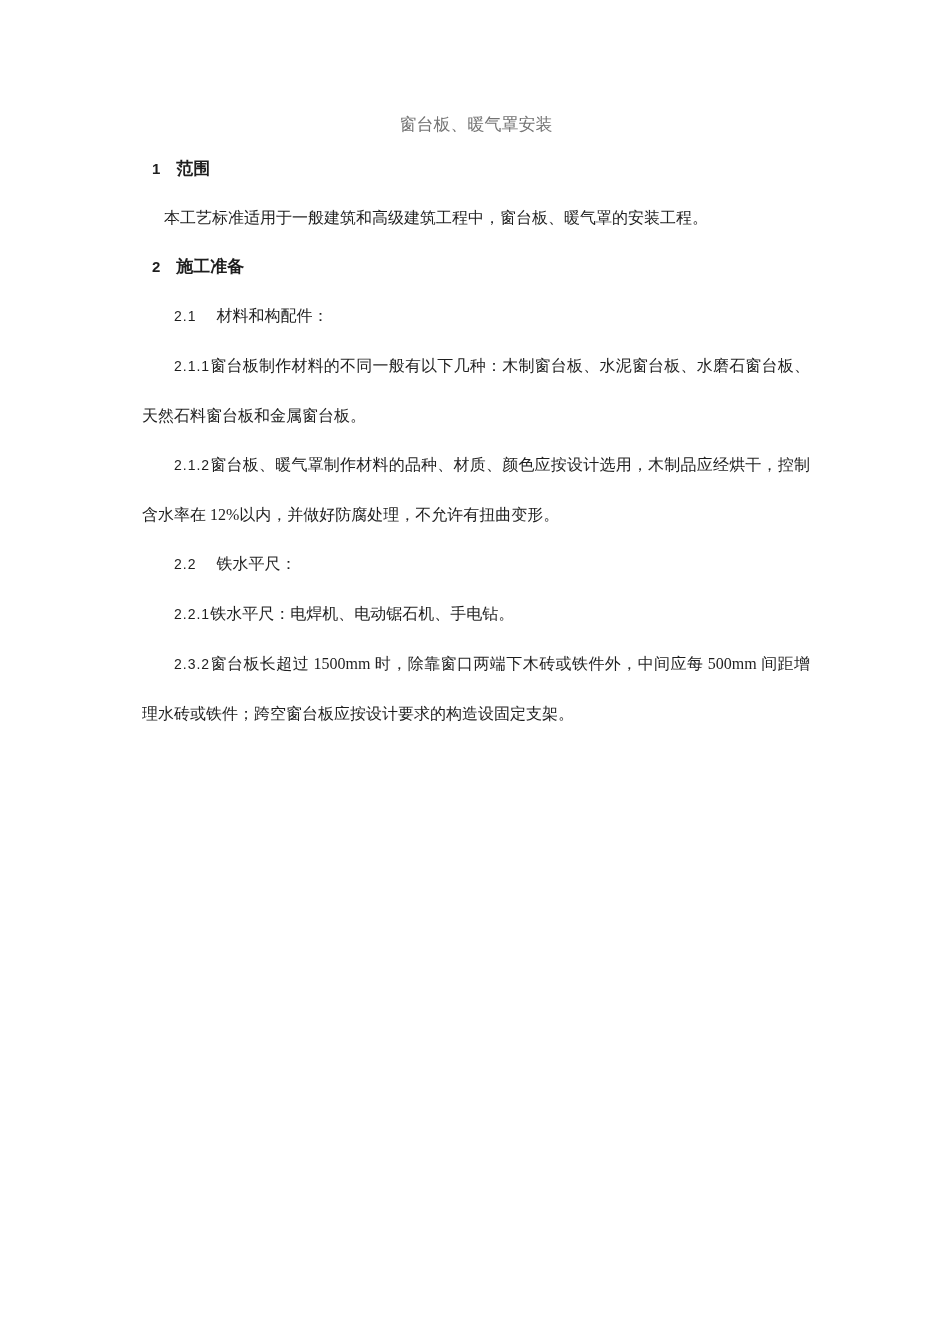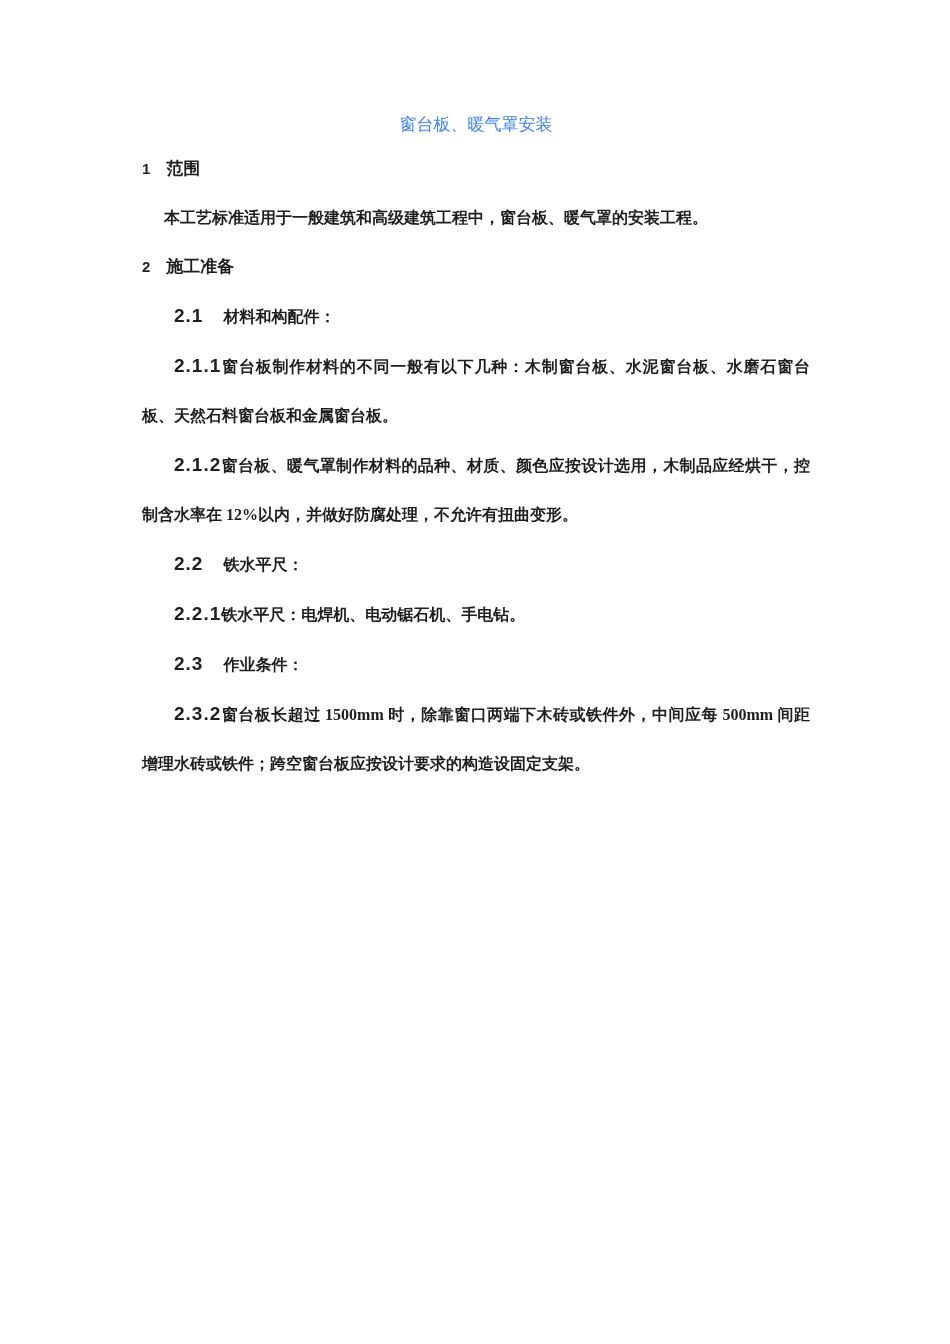--- a/index.html
+++ b/index.html
@@ -19,34 +19,34 @@
     background: #ffffff;
     padding: 106px 140px 0 142px;
     color: #1e1e1e;
   }
   .block {
     font-family: "Liberation Serif", "DejaVu Serif", serif;
     font-size: 16px;
     line-height: 49px;
     text-align: justify;
     margin: 0;
-    font-weight: bold;
   }
   .title {
     font-family: "Liberation Serif", "DejaVu Serif", serif;
     font-size: 17px;
     line-height: 38px;
     text-align: center;
-    color: #3b82f6;
+    color: #737373;
   }
   .h1 {
     font-family: "Liberation Sans", "DejaVu Sans", sans-serif;
     font-weight: 700;
     font-size: 17px;
     text-align: left;
+    margin-left: 10px;
   }
   .h1 .num {
     font-size: 15px;
     margin-right: 15px;
   }
   .h2 {
     text-indent: 32px;
     text-align: left;
   }
   .h2 .num {
@@ -55,21 +55,21 @@
   .p {
     text-indent: 32px;
   }
   .p.indent-small {
     text-indent: 22px;
   }
   .p .num {
   }
   .num {
     font-family: "Liberation Sans", "DejaVu Sans", sans-serif;
-    font-size: 19px;
+    font-size: 14px;
     letter-spacing: 1px;
   }
   .u {
     text-decoration: underline;
     text-decoration-thickness: 1px;
     text-underline-offset: 3px;
   }
 </style>
 </head>
 <body>
@@ -78,16 +78,15 @@
   <div class="title">窗台板、暖气罩安装</div>
   <div id="doc-body">
       <div class="block h1"><span class="num">1</span><span class="seg">范围</span></div>
       <div class="block p indent-small"><span class="seg">本工艺标准适用于一般建筑和高级建筑工程中，窗台板、暖气罩的安装工程。</span></div>
       <div class="block h1"><span class="num">2</span><span class="seg">施工准备</span></div>
       <div class="block h2"><span class="num">2.1</span><span class="seg">材料和构配件：</span></div>
       <div class="block p"><span class="num">2.1.1</span><span class="seg">窗台板制作材料的不同一般有以下几种：木制窗台板、水泥窗台板、水磨石窗台板、天然石料窗台板和金属窗台板。</span></div>
       <div class="block p"><span class="num">2.1.2</span><span class="seg">窗台板、暖气罩制作材料的品种、材质、颜色应按设计选用，木制品应经烘干，控制含水率在 12%以内，并做好防腐处理，不允许有扭曲变形。</span></div>
       <div class="block h2"><span class="num">2.2</span><span class="seg">铁水平尺：</span></div>
       <div class="block p"><span class="num">2.2.1</span><span class="seg">铁水平尺：电焊机、电动锯石机、手电钻。</span></div>
-      <div class="block h2"><span class="num">2.3</span><span class="seg">作业条件：</span></div>
       <div class="block p"><span class="num">2.3.2</span><span class="seg">窗台板长超过 1500mm 时，除靠窗口两端下木砖或铁件外，中间应每 500mm 间距增理水砖或铁件；跨空窗台板应按设计要求的构造设固定支架。</span></div>
     </div>
 </div>
 
 </body></html>

